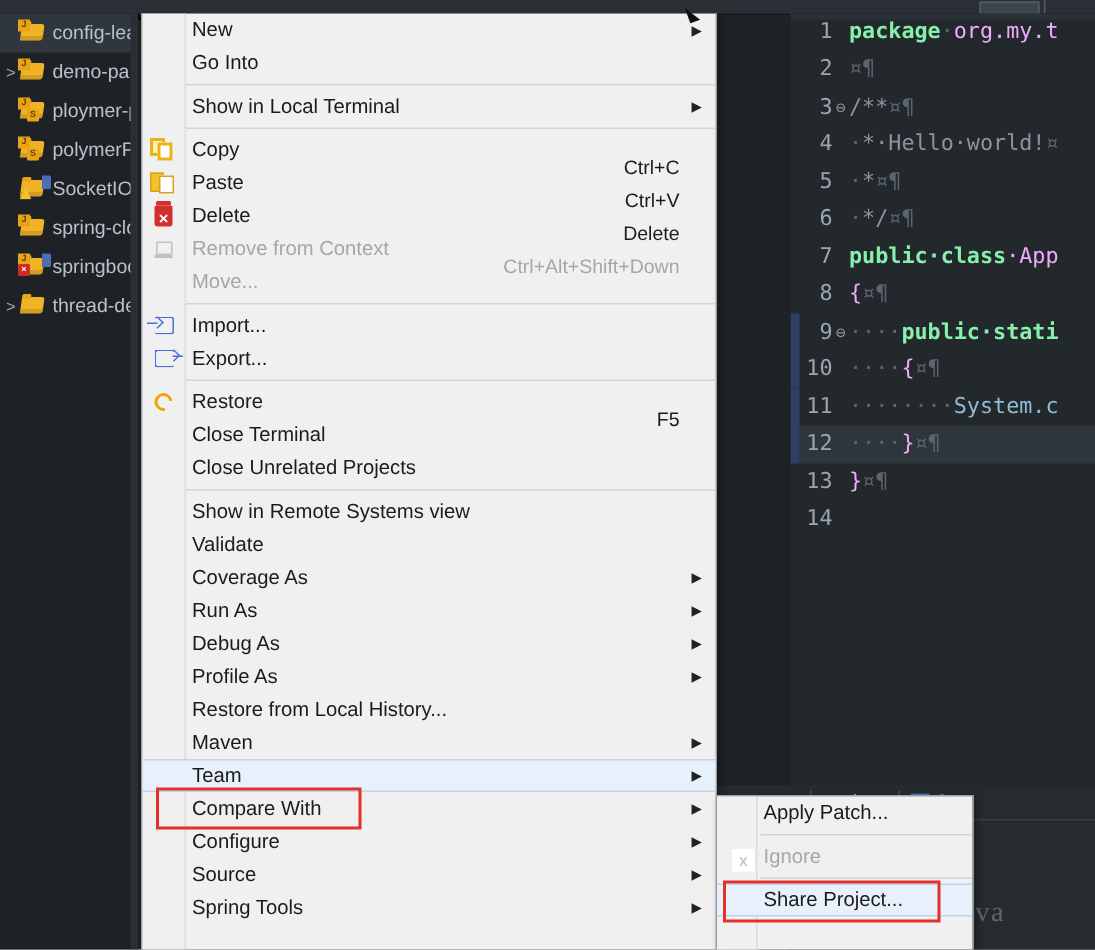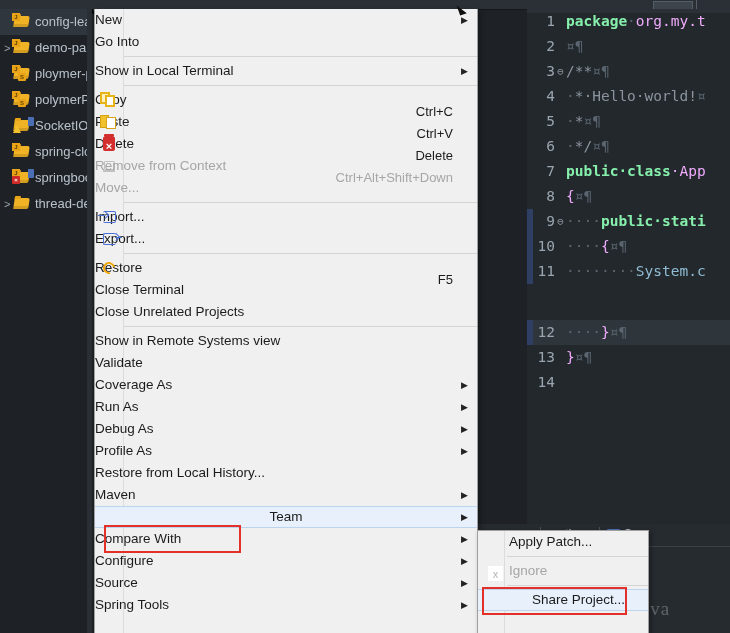--- a/index.html
+++ b/index.html
@@ -29,38 +29,38 @@
   .bd-j{left:-1px;top:-1px;background:#e8a317;color:#5a3d00;}
   .bd-s{left:5px;top:7px;background:#e8a317;color:#6b4a00;border-radius:1px;}
   .bd-warn{left:0px;top:7px;background:#f2c12e;color:#3a2c00;clip-path:polygon(50% 0,100% 100%,0 100%);}
   .bd-err{left:-1px;top:6px;background:#cf2a27;border-radius:1px;}
   .bd-blue{position:absolute;right:-2px;top:-1px;width:6px;height:9px;background:#4a6fb5;border-radius:0 1px 1px 0;}
 
   
   #editor{position:absolute;left:527px;top:9px;width:203px;height:624px;background:#23282d;overflow:hidden;}
   #editor-top{position:absolute;left:0;top:0;width:203px;height:4px;background:#2b3036;}
   .cline{position:relative;height:25px;line-height:25px;font-family:"DejaVu Sans Mono",monospace;font-size:14.5px;white-space:pre;}
-  .cline.hl{background:#2e353b;margin-top:36px;}
+  .cline.hl{background:#2e353b;}
   .ln{display:inline-block;width:28px;text-align:right;color:#9aa5af;font-family:"DejaVu Sans Mono",monospace;font-size:14.5px;}
   .fold{display:inline-block;width:11px;text-align:center;color:#8a939c;font-size:11px;vertical-align:1px;}
   .bar{position:absolute;left:0;top:0;width:6px;height:25px;background:#2f3f63;}
   .kw{color:#86efac;font-weight:bold;}
   .pl{color:#f0abfc;}
   .cm{color:#8b949e;}
   .ty{color:#8fbcd4;}
   .dot{color:#5a6570;}
   .pil{color:#5a6570;}
 
   
   #ctx{position:absolute;left:94px;top:9px;width:382px;height:624px;background:#f0f0f0;border:1px solid #a0a0a0;border-top:none;
        box-shadow:2px 2px 5px rgba(0,0,0,.35);overflow:hidden;}
   #ctx-icons{position:absolute;left:0;top:0;width:28px;height:624px;background:#f0f0f0;border-right:1px solid #dcdcdc;}
-  .mi{position:relative;height:22px;line-height:22px;font-size:13.5px;color:#1b1b1b;white-space:nowrap;cursor:default;}
+  .mi{position:relative;height:22px;line-height:22px;padding-left:33px;font-size:13.5px;color:#1b1b1b;white-space:nowrap;cursor:default;}
   .mi.dis{color:#a6a6a6;}
-  .mi.hov{background:#e8f1fb;border-top:1px solid #bcd4ee;border-bottom:1px solid #bcd4ee;height:20px;line-height:20px;text-align:center;}
+  .mi.hov{background:#e8f1fb;border-top:1px solid #bcd4ee;border-bottom:1px solid #bcd4ee;height:20px;line-height:20px;}
   .mi .acc{position:absolute;right:24px;top:12px;font-size:13px;color:#1b1b1b;}
   .mi.dis .acc{color:#a6a6a6;}
   .mi .arw{position:absolute;right:9px;top:0;font-size:9px;color:#222;line-height:22px;}
   .mi.hov .arw{line-height:20px;}
   .sep{height:1px;margin:3px 0 3px 29px;background:#d4d4d4;}
   .mico{position:absolute;left:5px;top:3px;width:17px;height:16px;}
 
   
   .ic-copy{position:absolute;}
   .ic-copy i{position:absolute;display:block;box-sizing:border-box;}

